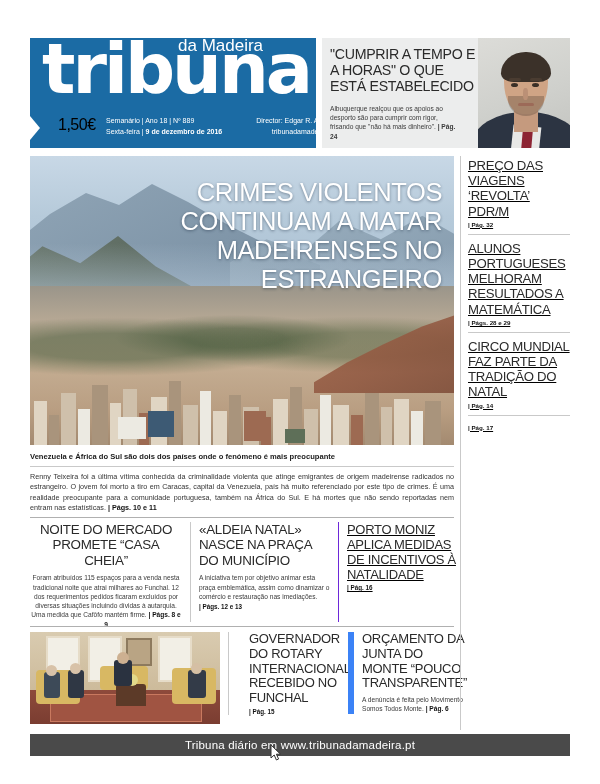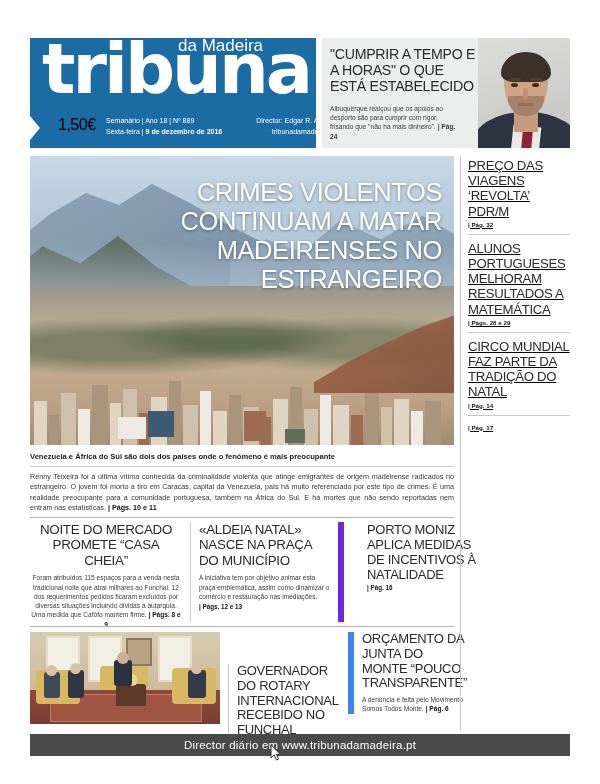--- a/index.html
+++ b/index.html
@@ -396,21 +396,21 @@
     width: 424px;
     height: 100px;
   }
   .tc {
     position: absolute;
     top: 0;
     height: 100px;
   }
   .tc-1 { left: 0;   width: 152px; text-align: center; }
   .tc-2 { left: 160px; width: 132px; border-left: 1px solid #c9c9c9; padding-left: 8px; }
-  .tc-3 { left: 308px; width: 116px; border-left: 6px solid #6d28d9; padding-left: 23px; }
+  .tc-3 { left: 308px; width: 116px; border-left: 1px solid #6d28d9; padding-left: 8px; text-decoration: underline; }
 
   .tc-head {
     font-size: 13.4px;
     line-height: 15.4px;
     color: #2a2a2a;
     letter-spacing: -0.3px;
   }
   .tc-3 .tc-head { font-size: 13px; line-height: 15px; }
   .tc-body {
     margin-top: 5px;
@@ -473,22 +473,21 @@
   .f3h { left:87px; bottom:60px; width:12px; height:12px; background:#cdb091; border-radius:50%; }
   .f4 { right:14px; bottom:26px; width:18px; height:28px; background:#333b48; }
   .f4h { right:18px; bottom:50px; width:11px; height:11px; background:#d5bfa4; border-radius:50%; }
 
   .br-c2 {
     position: absolute;
     left: 198px;
     top: 0;
     width: 110px;
     border-left: 1px solid #c9c9c9;
-    padding-left: 8px;
-    margin-top: 32px;
+    padding-left: 20px;
   }
   .br-c3 {
     position: absolute;
     left: 318px;
     top: 0;
     width: 106px;
     border-left: 6px solid #3b82f6;
     padding-left: 8px;
   }
   .br-head {
@@ -754,20 +753,20 @@
       </div>
 
 
       <div class="side-item">
         <div class="side-page">| Pág. 17</div>
       </div>
     </div>
   </div>
 
   <div class="footer-bar">
-    <span>Director diário em  www.tribunadamadeira.pt</span>
+    <span>Tribuna diário em  www.tribunadamadeira.pt</span>
   </div>
 
   <svg class="cursor" viewBox="0 0 12 18">
     <path d="M1,1 L1,14 L4.2,11 L6.4,16 L8.6,15 L6.4,10.2 L10.5,10.2 Z" fill="#ffffff" stroke="#333333" stroke-width="1"></path>
   </svg>
 
 </div>
 
 </body></html>

